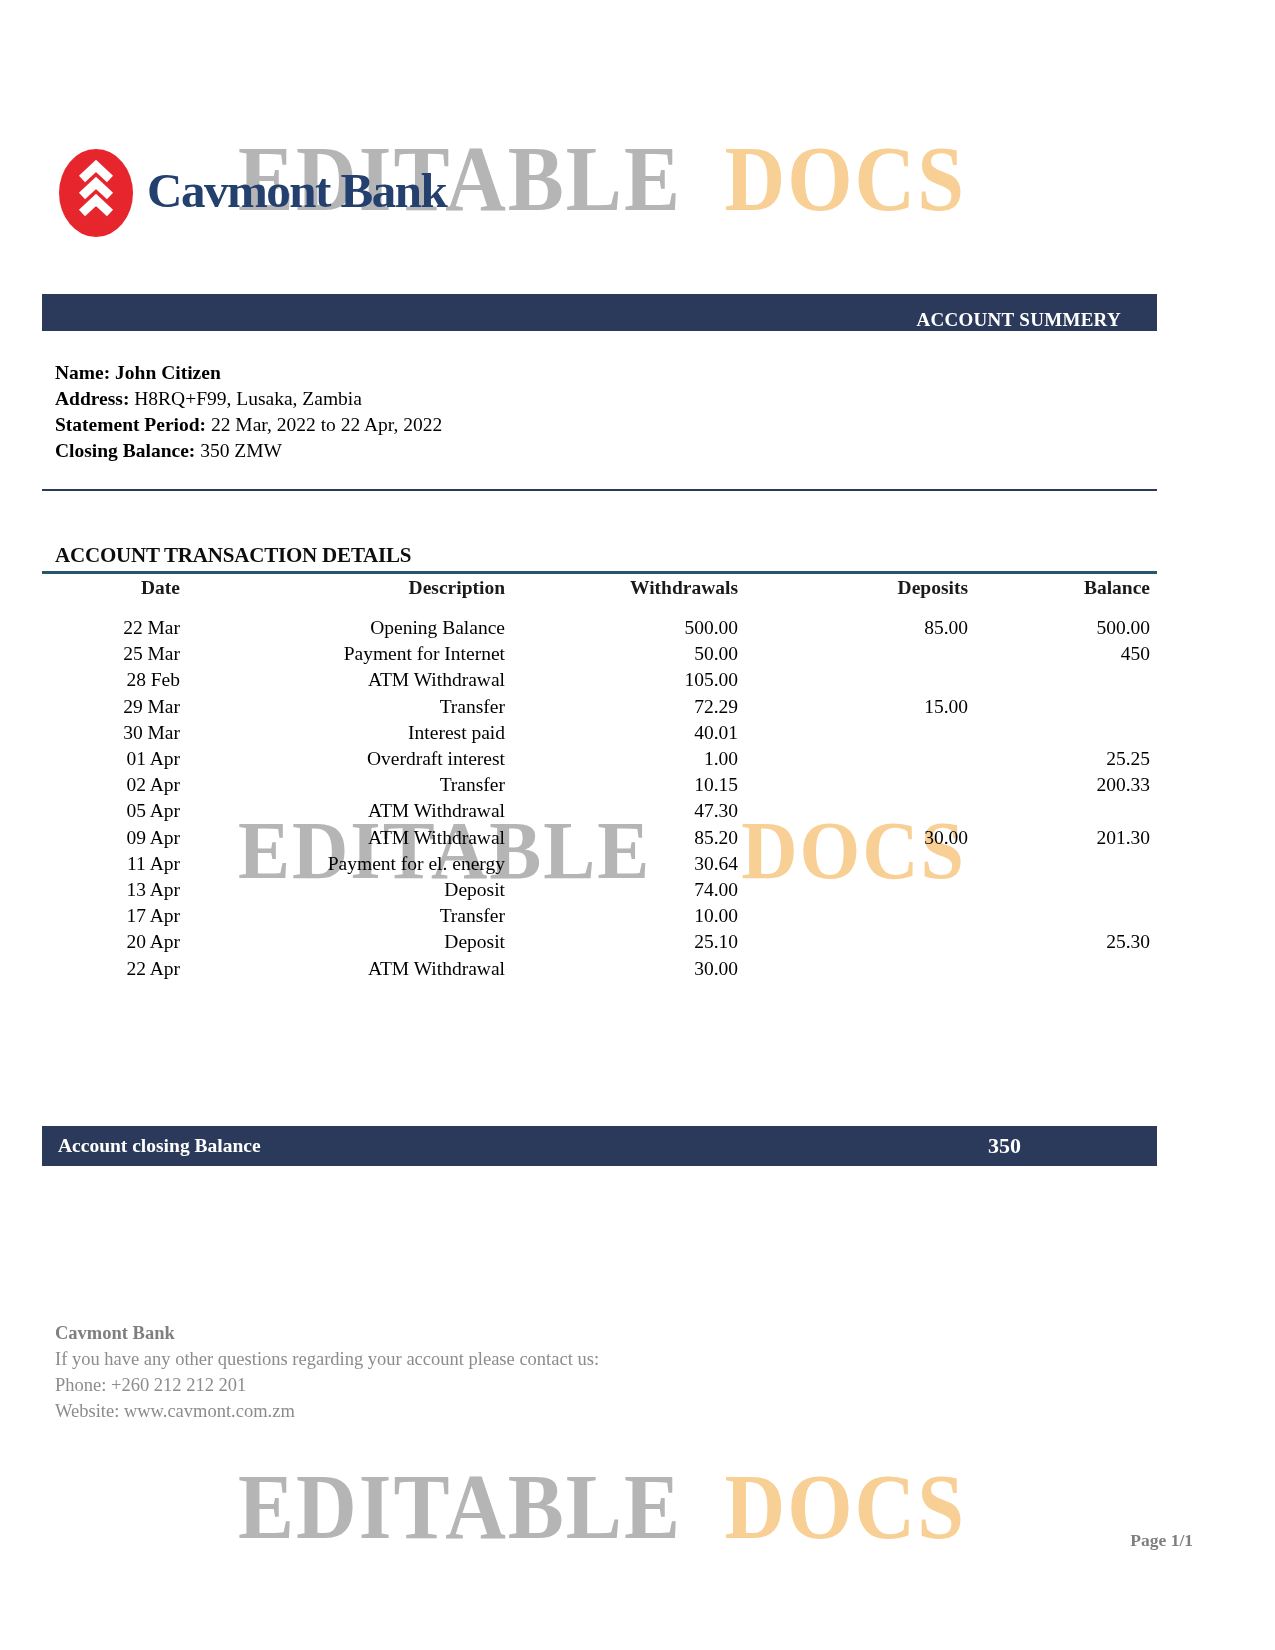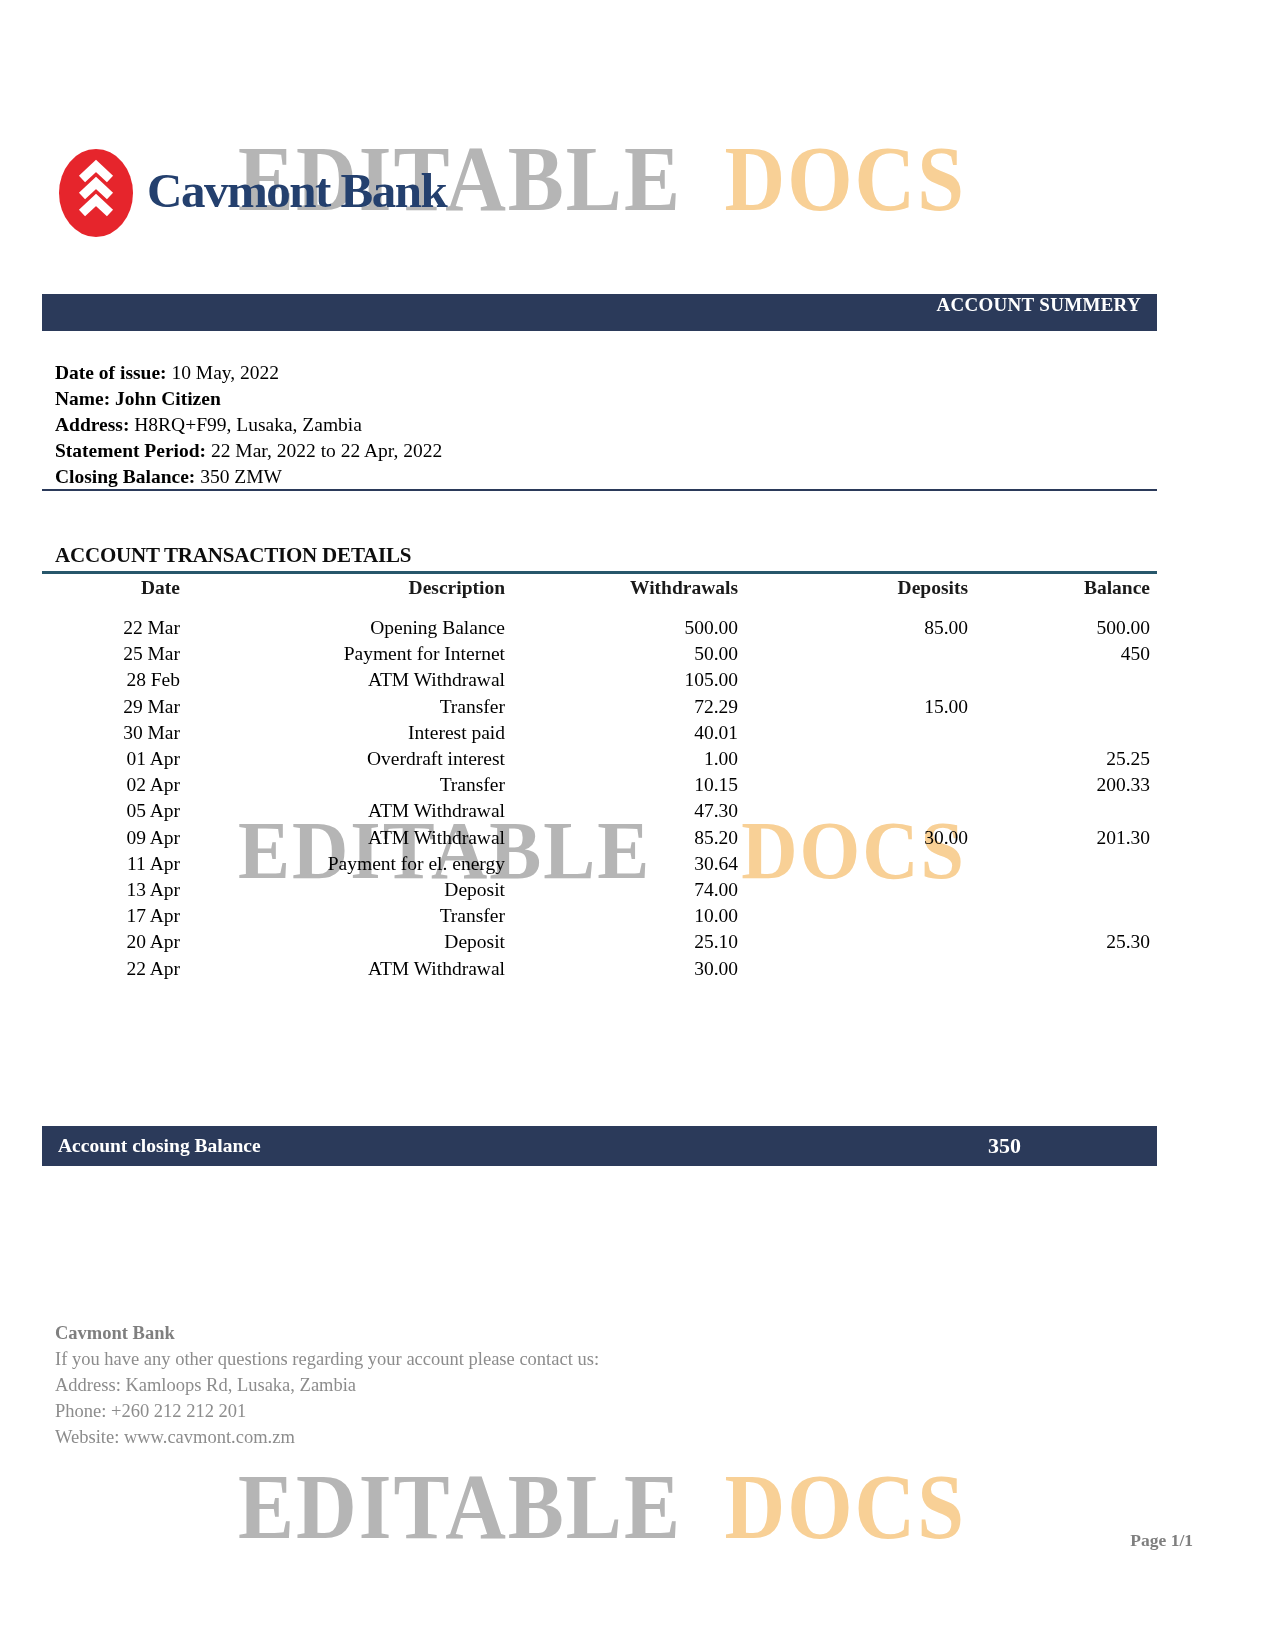--- a/index.html
+++ b/index.html
@@ -40,22 +40,22 @@
   .logo{position:absolute;left:58px;top:100px;z-index:2;}
   .brand-name{
     position:absolute;left:147px;top:114px;z-index:2;
     font-size:49px;font-weight:600;letter-spacing:-1.5px;
     color:var(--brand-navy);
   }
   
   .summary-bar{
     position:absolute;left:42px;top:246px;width:1115px;height:37px;
     background:var(--navy);z-index:1;
-    display:flex;align-items:flex-start;justify-content:flex-end;
-    padding-right:16px;box-sizing:border-box;
+    display:flex;align-items:flex-end;justify-content:flex-end;
+    padding-right:36px;box-sizing:border-box;
     color:#ffffff;font-size:19px;font-weight:700;letter-spacing:0.3px;
   }
   
   .summary-left{
     position:absolute;left:55px;top:312px;z-index:1;
     font-size:19.5px;color:#000;line-height:26px;
   }
   .summary-left .lbl{font-weight:700;}
   .summary-right{
     position:absolute;right:125px;top:312px;z-index:1;
@@ -140,21 +140,20 @@
       <path d="M24 65 L38 52 L52 65" stroke="#ffffff" stroke-width="9" fill="none"></path>
     </svg>
   </div>
   <div class="brand-name">Cavmont Bank</div>
 
   <div class="summary-bar">
     <span>ACCOUNT SUMMERY</span>
   </div>
 
   <div class="summary-left">
-    <div><span class="lbl">Date of issue:</span><span> 10 May, 2022</span></div>
     <div><span class="lbl">Name: John Citizen</span><span></span></div>
     <div><span class="lbl">Address:</span><span> H8RQ+F99, Lusaka, Zambia</span></div>
     <div><span class="lbl">Statement Period:</span><span> 22 Mar, 2022 to 22 Apr, 2022</span></div>
     <div><span class="lbl">Closing Balance:</span><span> 350 ZMW</span></div>
   </div>
 
 
   <div class="divider"></div>
 
   <div class="section-title">ACCOUNT TRANSACTION DETAILS</div>
@@ -270,20 +269,19 @@
     </div>
 
   <div class="closing-bar">
     <span class="closing-label">Account closing Balance</span>
     <span class="closing-value">350</span>
   </div>
 
   <div class="footer">
     <div class="footer-title">Cavmont Bank</div>
     <div>If you have any other questions regarding your account please contact us:</div>
-    <div>Address: Kamloops Rd, Lusaka, Zambia</div>
     <div>Phone: +260 212 212 201</div>
     <div>Website: www.cavmont.com.zm</div>
   </div>
 
   <div class="page-label">Page 1/1</div>
 
 </div>
 
 </body></html>

